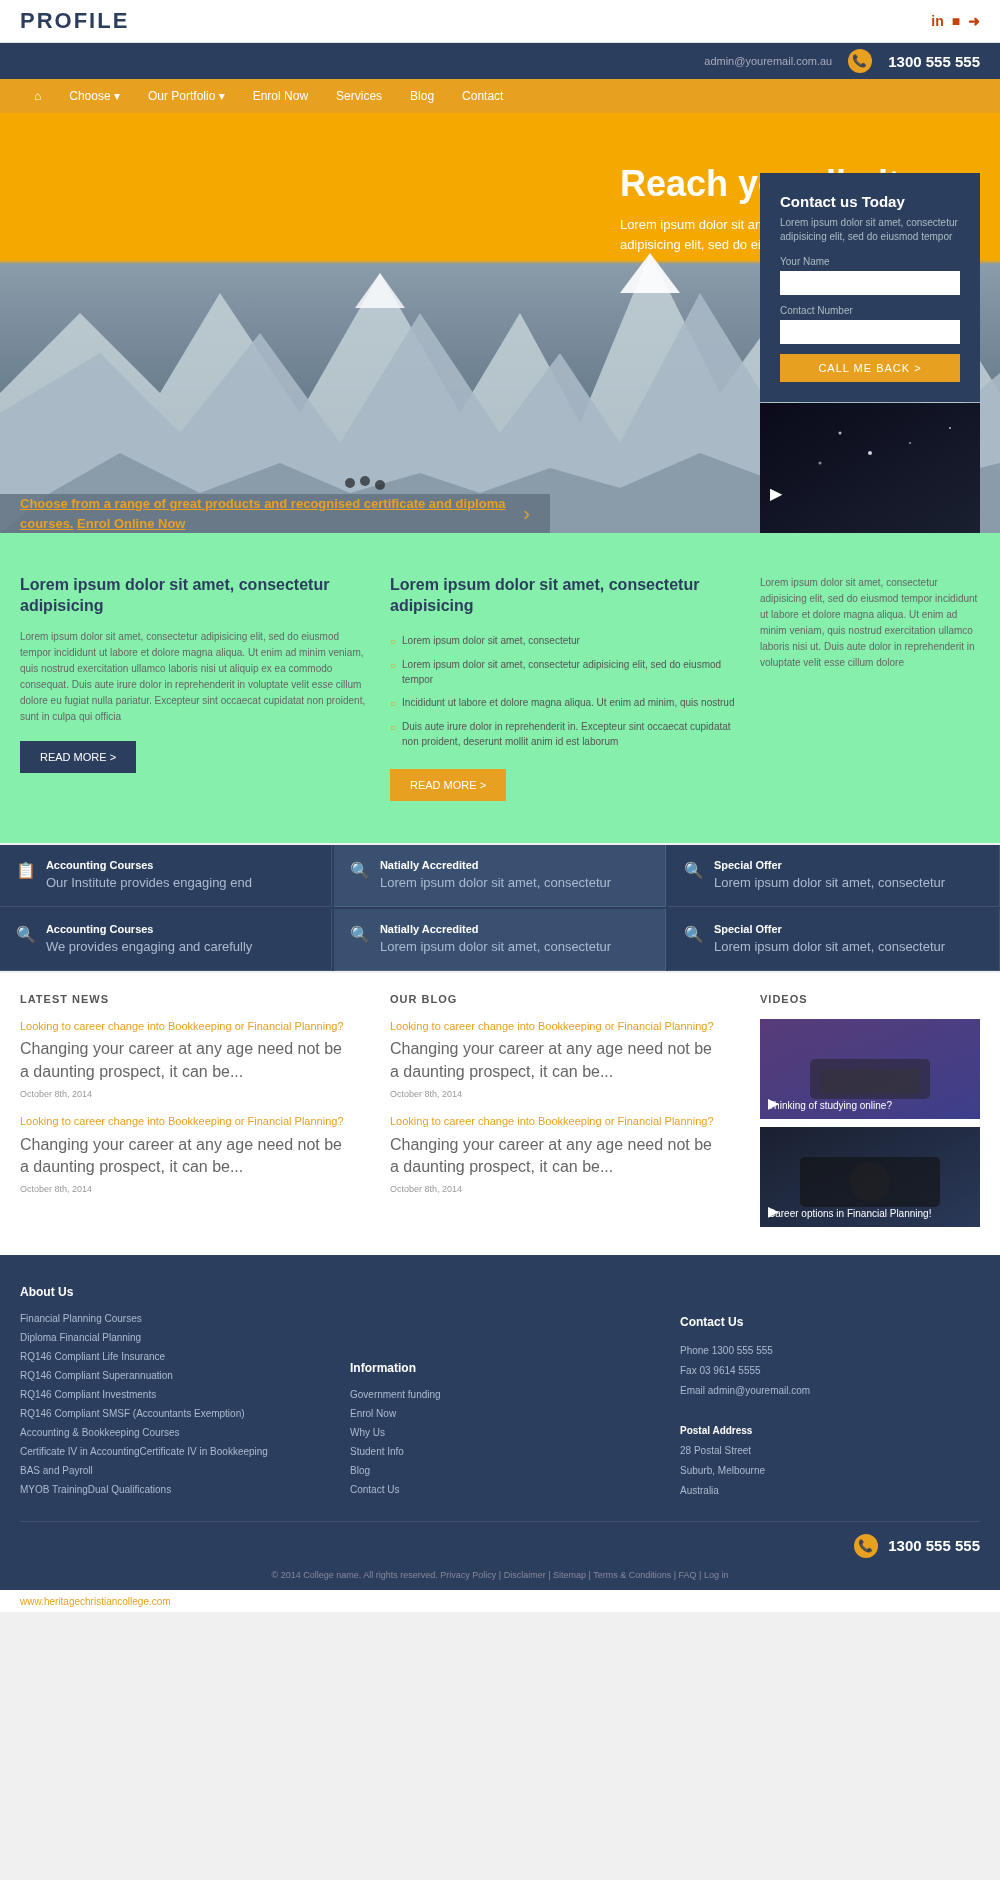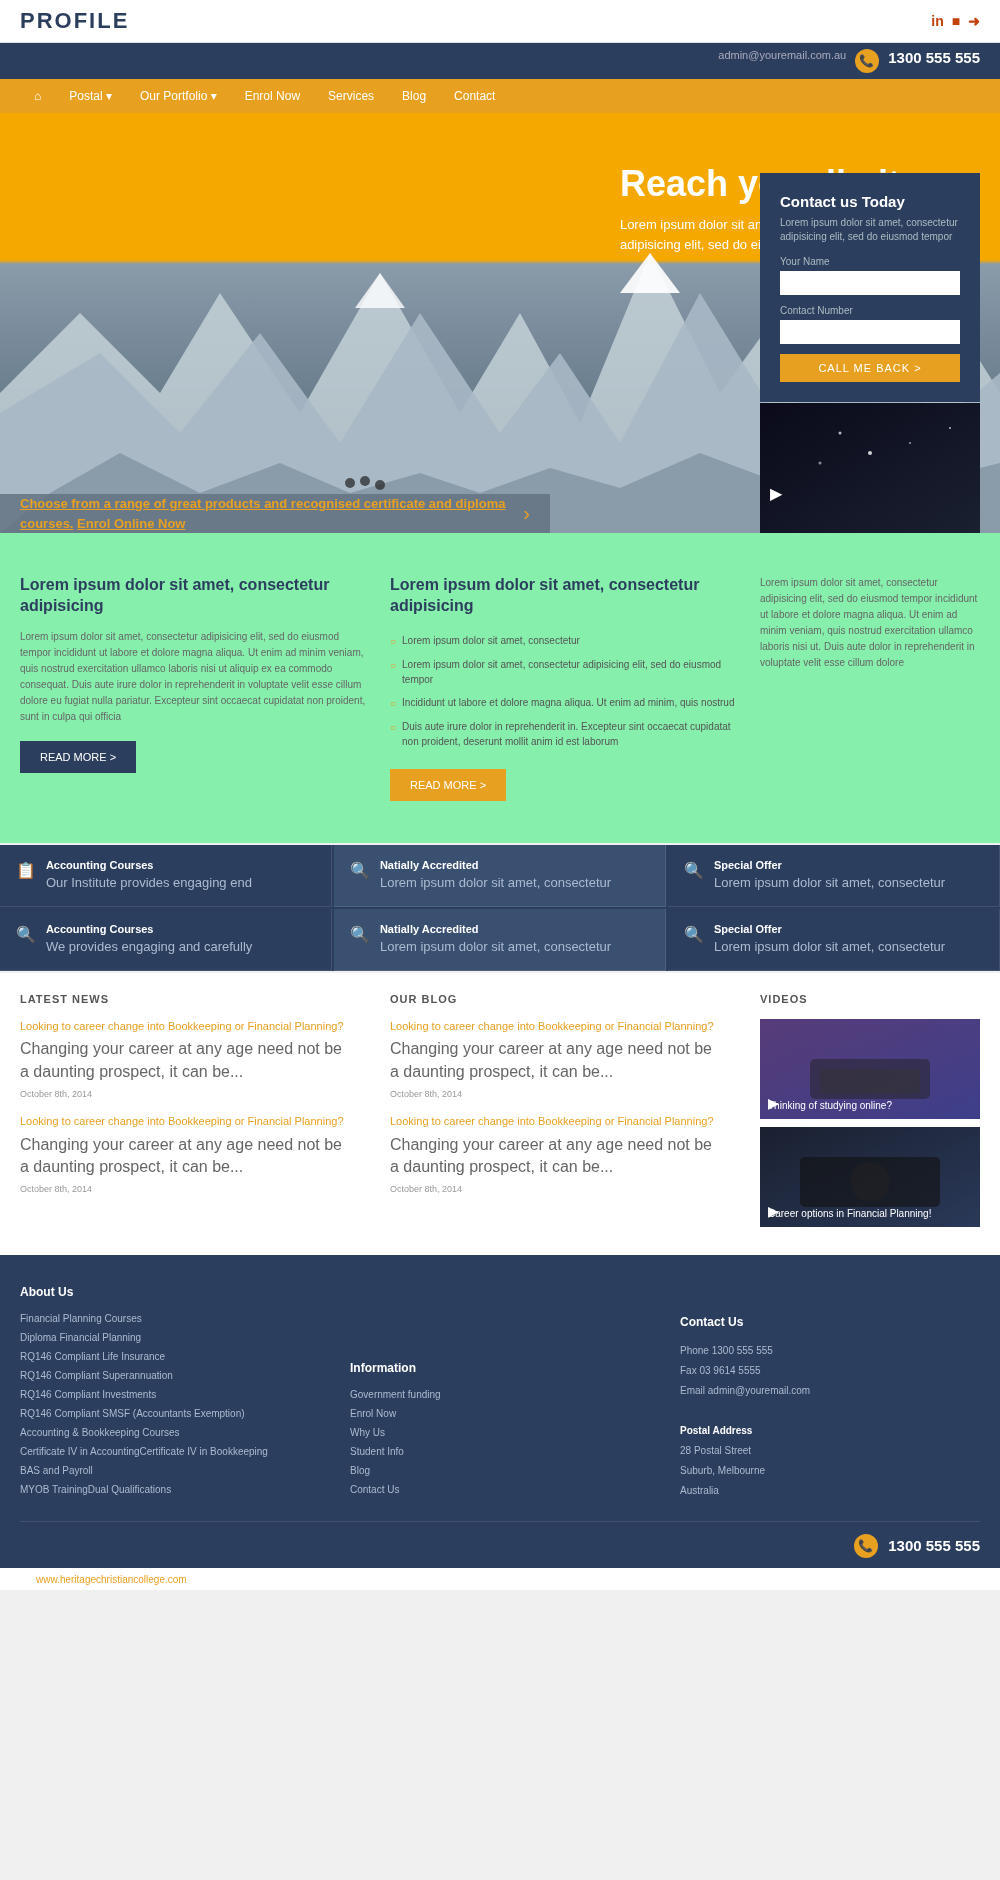--- a/index.html
+++ b/index.html
@@ -5,21 +5,21 @@
     * { margin: 0; padding: 0; box-sizing: border-box; }
     body { font-family: Arial, sans-serif; font-size: 12px; background: #f0f0f0; width: 1000px; }
 
     
     .top-bar { background: #fff; display: flex; justify-content: space-between; align-items: center; padding: 8px 20px; border-bottom: 1px solid #e0e0e0; }
     .logo { font-size: 22px; font-weight: bold; color: #2c3e5e; letter-spacing: 2px; }
     .top-social { display: flex; gap: 8px; }
     .top-social span { color: #c2410c; font-size: 14px; cursor: pointer; font-weight: bold; }
 
     
-    .contact-bar { background: #2c3e5e; display: flex; justify-content: flex-end; align-items: flex-start; padding: 6px 20px; gap: 9px; }
+    .contact-bar { background: #2c3e5e; display: flex; justify-content: flex-end; align-items: center; padding: 6px 20px; gap: 16px; }
     .contact-bar .email { color: #aab; font-size: 11px; }
     .phone-icon { background: #e8a020; border-radius: 50%; width: 24px; height: 24px; display: inline-flex; align-items: center; justify-content: center; color: #fff; font-size: 12px; }
 
     
     .nav { background: #e8a020; display: flex; align-items: center; padding: 0 20px; gap: 0; }
     .nav a { color: #fff; text-decoration: none; padding: 10px 14px; font-size: 12px; display: inline-block; }
 
     
     .hero { position: relative; width: 100%; height: 420px; background: linear-gradient(180deg, #e8a020 0%, #e8a020 30%, #6a7a8a 31%, #4a5a6a 100%); overflow: hidden; }
     .hero-text { position: absolute; top: 50px; right: 80px; text-align: left; color: #fff; }
@@ -93,21 +93,21 @@
     .footer-col p { color: #aabbd0; font-size: 10px; line-height: 1.7; }
     .footer-bottom { margin-top: 20px; border-top: 1px solid rgba(255,255,255,0.1); padding-top: 12px; display: flex; justify-content: flex-end; align-items: center; gap: 10px; }
     .footer-phone { color: #fff; font-size: 15px; font-weight: bold; }
     .footer-copyright { text-align: center; margin-top: 12px; }
     .footer-copyright p { color: #889; font-size: 9px; }
 
     
     .mountain-svg { width: 100%; height: 100%; }
 
     
-    .bottom-url { background: #fff; padding: 4px 36px; }
+    .bottom-url { background: #fff; padding: 4px 20px; }
     .bottom-url a { color: #e8a020; font-size: 10px; text-decoration: none; }
   </style>
 </head>
 <body>
 
 <div class="top-bar">
   <span class="logo">PROFILE</span>
   <div class="top-social">
     <span>in</span>
     <span>■</span>
@@ -116,21 +116,21 @@
 </div>
 
 <div class="contact-bar">
   <span class="email">admin@youremail.com.au</span>
   <span class="phone-icon">📞</span>
   <span style="color:#fff;font-size:15px;font-weight:bold;">1300 555 555</span>
 </div>
 
 <nav class="nav">
   <a href="#">⌂</a>
-  <a href="#">Postal ▾</a>
+  <a href="#">Choose ▾</a>
   <a href="#">Our Portfolio ▾</a>
   <a href="#">Enrol Now</a>
   <a href="#">Services</a>
   <a href="#">Blog</a>
   <a href="#">Contact</a>
 </nav>
 
 <div class="hero">
 
   <svg class="mountain-svg" viewBox="0 0 1000 420" preserveAspectRatio="none" style="position:absolute;top:0;left:0;width:100%;height:100%;">
@@ -378,17 +378,20 @@
         Australia
       </p>
     </div>
   </div>
 
   <div class="footer-bottom">
     <span class="phone-icon">📞</span>
     <span class="footer-phone">1300 555 555</span>
   </div>
 
+  <div class="footer-copyright">
+    <p>© 2014 College name. All rights reserved. Privacy Policy | Disclaimer | Sitemap | Terms &amp; Conditions | FAQ | Log in</p>
+  </div>
 </footer>
 
 <div class="bottom-url">
   <a href="#">www.heritagechristiancollege.com</a>
 </div>
 
 </body></html>

